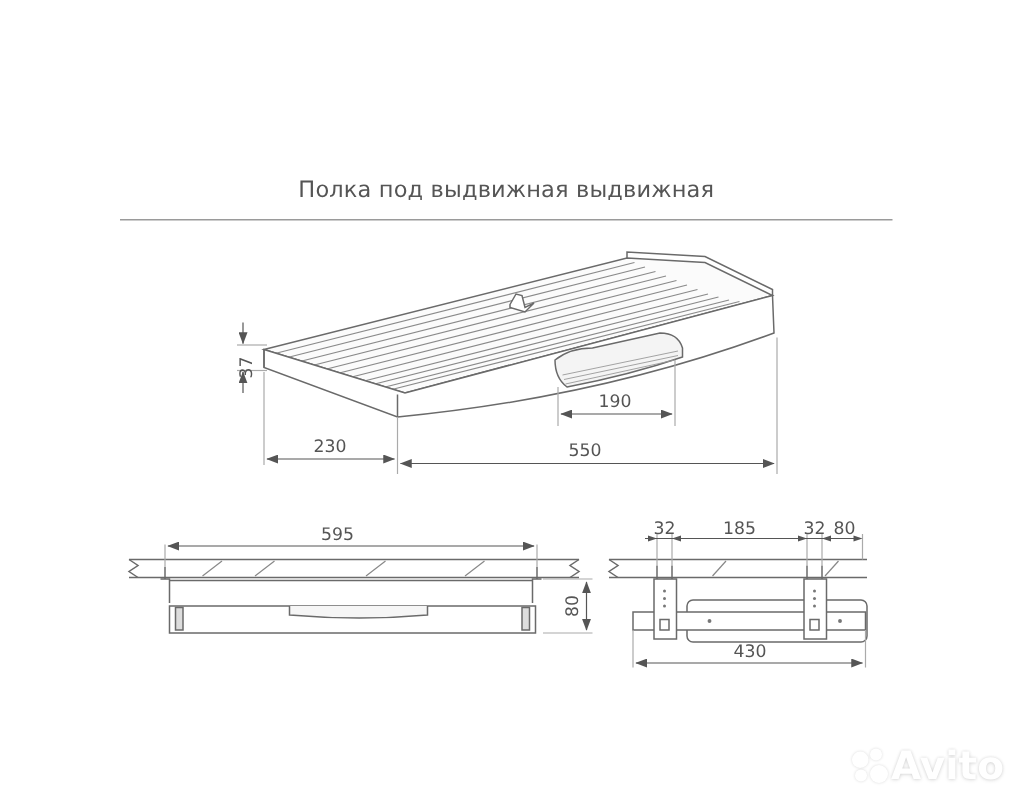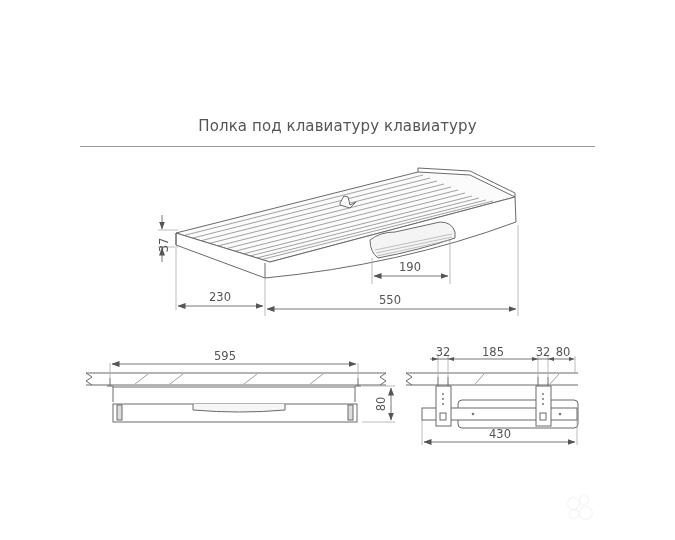--- a/index.html
+++ b/index.html
@@ -24,21 +24,21 @@
     }
     .watermark .dots { position: relative; width: 24px; height: 24px; margin-right: 2px; }
     .watermark .dots span {
       position: absolute; border-radius: 50%; background: #fff;
       box-shadow: 0 0 2px rgba(0,0,0,0.15);
     }
   </style>
 </head>
 <body>
 
-<div class="title">Полка под клавиатуру клавиатуру</div>
+<div class="title">Полка под выдвижная выдвижная</div>
 <div class="title-rule"></div>
 
 <svg class="drawing" width="675" height="540" viewBox="0 0 675 540">
   <defs>
     <marker id="arr" markerWidth="8" markerHeight="6" refX="7.5" refY="3" orient="auto-start-reverse" markerUnits="userSpaceOnUse">
       <path d="M0,0 L8,3 L0,6 Z" fill="#555"></path>
     </marker>
   </defs>
 
   <g stroke="#6a6a6a" fill="none" stroke-width="1">
@@ -184,13 +184,14 @@
   <text class="dim" x="500" y="438" text-anchor="middle">430</text>
 </svg>
 
 <div class="watermark">
   <div class="dots">
     <span style="left:0;top:2px;width:11px;height:11px;"></span>
     <span style="left:12px;top:0;width:8px;height:8px;"></span>
     <span style="left:2px;top:14px;width:8px;height:8px;"></span>
     <span style="left:12px;top:11px;width:12px;height:12px;"></span>
   </div>
+  <span>Avito</span>
 </div>
 
 </body></html>

